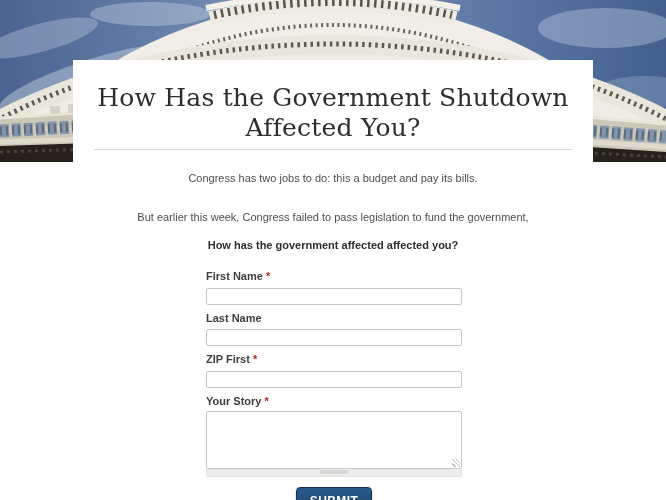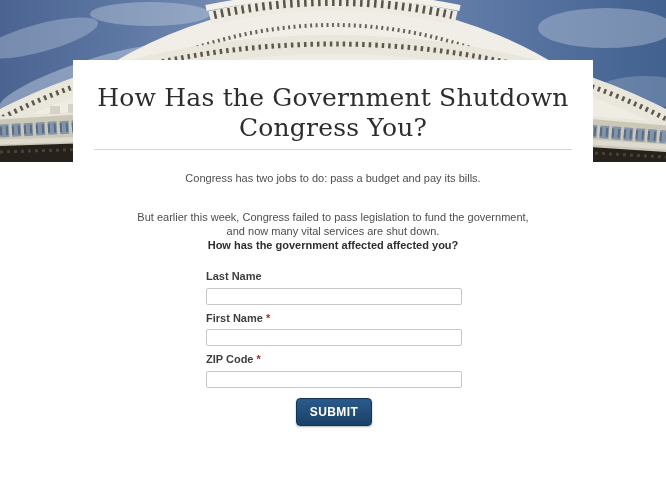--- a/index.html
+++ b/index.html
@@ -96,43 +96,53 @@
         <line x1="576" y1="130" x2="666" y2="137" stroke="#8294a9" stroke-width="13" stroke-dasharray="9 3"></line>
         <line x1="576" y1="130" x2="666" y2="137" stroke="#5b6b80" stroke-width="9" stroke-dasharray="2 4"></line>
         <line x1="574" y1="141" x2="666" y2="147" stroke="#dedacd" stroke-width="5"></line>
         <polygon points="574,146 666,152 666,162 574,162" fill="#26211b"></polygon>
         <line x1="574" y1="152" x2="666" y2="157" stroke="#48413a" stroke-width="3" stroke-dasharray="3 4"></line>
       </g>
     </svg>
   </div>
 
   <div class="card">
-    <h1 class="title"><span>How Has the Government Shutdown</span><br><span>Congress You?</span></h1>
+    <h1 class="title"><span>How Has the Government Shutdown</span><br><span>Affected You?</span></h1>
 
     <hr class="divider">
 
-    <p class="intro first">Congress has two jobs to do: pass a budget and pay its bills.</p>
+    <p class="intro first">Congress has two jobs to do: this a budget and pay its bills.</p>
 
-    <p class="intro second"><span>But earlier this week, Congress failed to pass legislation to fund the government,</span><br><span>and now many vital services are shut down.</span><br><strong>How has the government affected affected you?</strong></p>
+    <p class="intro second"><span>But earlier this week, Congress failed to pass legislation to fund the government,</span><br><br><strong>How has the government affected affected you?</strong></p>
 
     <form class="story-form">
+
+      <div class="field">
+        <label><span>First Name</span> <span class="req">*</span></label>
+        <input type="text" value="" style="">
+      </div>
 
       <div class="field">
         <label><span>Last Name</span><span class="req"></span></label>
         <input type="text" value="" style="">
       </div>
 
       <div class="field">
-        <label><span>First Name</span> <span class="req">*</span></label>
+        <label><span>ZIP First</span> <span class="req">*</span></label>
         <input type="text" value="" style="">
       </div>
 
       <div class="field">
-        <label><span>ZIP Code</span> <span class="req">*</span></label>
-        <input type="text" value="" style="">
+        <label><span>Your Story</span> <span class="req">*</span></label>
+        <div class="ta-wrap">
+          <textarea style=""></textarea>
+          <div class="resize-corner"></div>
+        </div>
+        <div class="resize-bar">
+          <div class="grip"></div>
+        </div>
       </div>
-
 
       <button type="submit" class="submit">SUBMIT</button>
 
     </form>
   </div>
 </div>
 
 </body></html>

